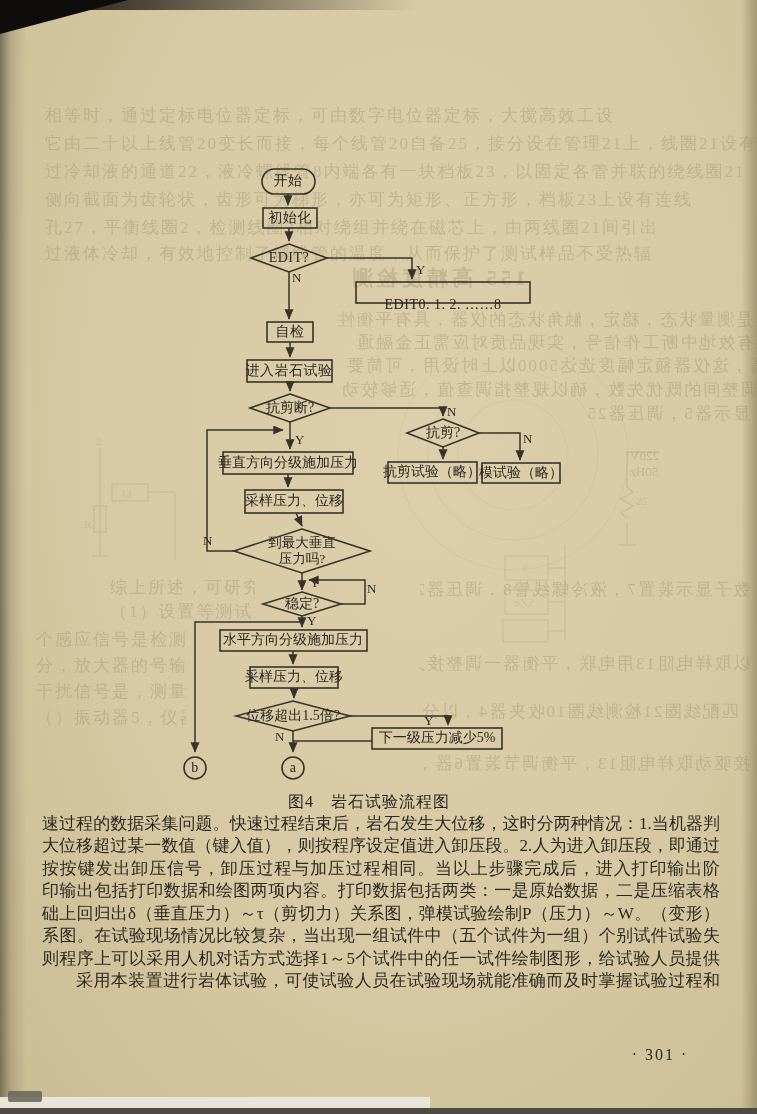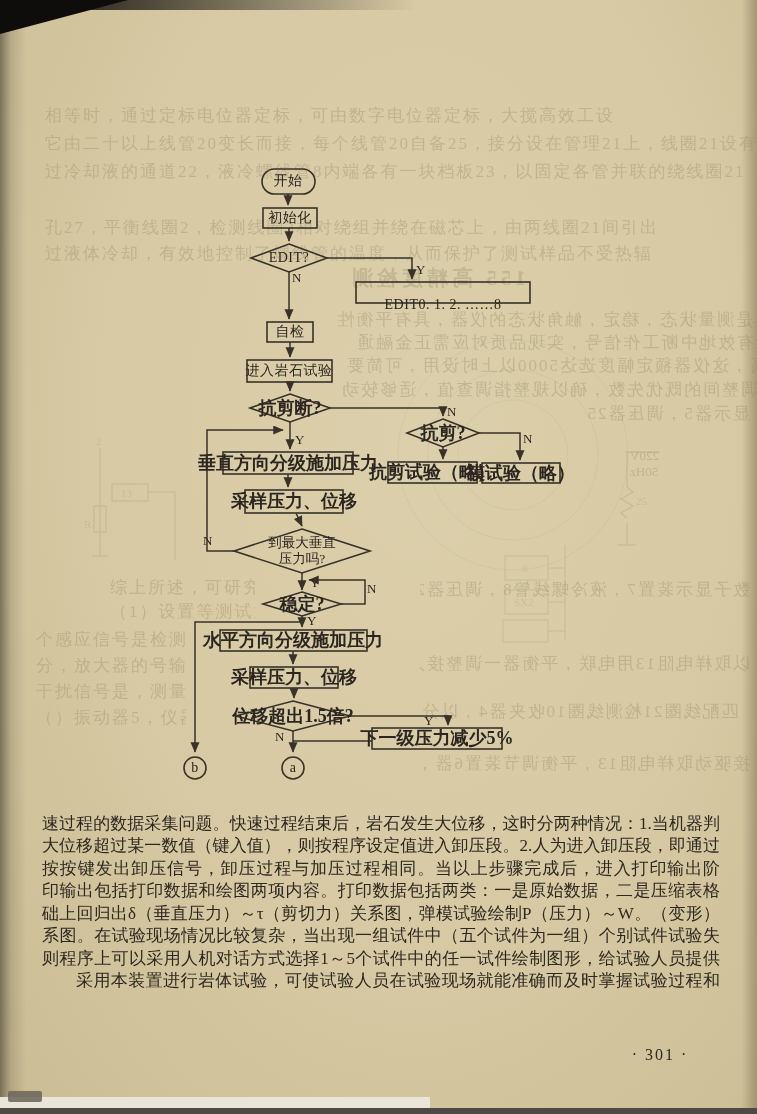--- a/index.html
+++ b/index.html
@@ -23,21 +23,21 @@
     font-size:17px;letter-spacing:2px;text-align:right;}
   .bleed.big{font-size:21px;font-weight:bold;letter-spacing:4px;opacity:.3;}
   .mir{transform:scaleX(-1);}
   .bsvg{position:absolute;left:0;top:0;pointer-events:none;}
   
   .fsvg{position:absolute;left:0;top:0;pointer-events:none;}
   .fsvg .e{fill:none;stroke:#38322a;stroke-width:1.5;}
   .fsvg .s{fill:none;stroke:#38322a;stroke-width:1.6;}
   .fl{position:absolute;transform:translate(-50%,-50%);white-space:nowrap;
     font-size:14px;color:#2b2620;letter-spacing:.5px;text-align:center;}
-  .fl.sm{font-size:18px;letter-spacing:0;font-weight:bold;}
+  .fl.sm{font-size:14px;letter-spacing:0;}
   .fl.two{line-height:16px;font-size:13.5px;letter-spacing:0;}
   .fl.lat{font-size:14px;letter-spacing:.5px;}
   .yn{position:absolute;font-size:13px;color:#2b2620;}
   
   .caption{position:absolute;left:288px;top:792px;font-size:16px;letter-spacing:1px;color:#2b2620;}
   .bodytext{position:absolute;left:42px;top:813px;width:678px;font-size:17px;
     line-height:22.45px;color:#2e2920;}
   .bodytext .ln{text-align:justify;text-align-last:justify;height:22.45px;overflow:hidden;}
   .bodytext .ln.noj{text-align:left;text-align-last:left;}
   .bodytext .ln.ind{text-indent:34px;}
@@ -92,20 +92,21 @@
       <line x1="548" y1="631" x2="565" y2="631"></line>
       <line x1="527" y1="580" x2="527" y2="590"></line>
       <text x="522" y="572" font-size="11" stroke="none" fill="#8d8563">8</text>
       <text x="514" y="606" font-size="11" stroke="none" fill="#8d8563">SX2</text>
     </g>
   </svg>
 
   <div class="bleed" style="left:45px;top:104px;">相等时，通过定标电位器定标，可由数字电位器定标，大搅高效工设</div>
   <div class="bleed" style="left:45px;top:132px;">它由二十以上线管20变长而接，每个线管20自备25，接分设在管理21上，线圈21设有通</div>
   <div class="bleed" style="left:45px;top:160px;">过冷却液的通道22，液冷螺线管8内端各有一块档板23，以固定各管并联的绕线圈21</div>
+  <div class="bleed" style="left:45px;top:188px;">侧向截面为齿轮状，齿形可为梯形，亦可为矩形、正方形，档板23上设有连线</div>
   <div class="bleed" style="left:45px;top:216px;">孔27，平衡线圈2，检测线圈3相对绕组并绕在磁芯上，由两线圈21间引出</div>
   <div class="bleed" style="left:45px;top:242px;">过液体冷却，有效地控制了螺线管的温度，从而保护了测试样品不受热辐</div>
   <div class="bleed big mir" style="left:348px;top:264px;">155 高精度检测</div>
   <div class="bleed mir" style="left:335px;top:308px;">高精度调测仪是测量状态，稳定，触角状态的仪器，具有平衡性</div>
   <div class="bleed mir" style="left:355px;top:331px;">它能有效地中断工作信号，实现品质对应需正金融通</div>
   <div class="bleed mir" style="left:345px;top:354px;">管精度高，这仪器额定幅度选达5000以上时设用，可简要</div>
   <div class="bleed mir" style="left:340px;top:378px;">直接出波调整间的既优先数，确以规整指调查值，适够较动</div>
   <div class="bleed mir" style="left:580px;top:402px;width:170px;overflow:hidden;">显示器5，调压器25，稳分设置8，取样电阻13，输出输入</div>
   <div class="bleed mir" style="left:630px;top:448px;font-size:13px;letter-spacing:0;">220V</div>
   <div class="bleed mir" style="left:630px;top:464px;font-size:13px;letter-spacing:0;">50Hz</div>
@@ -203,20 +204,21 @@
   <div class="yn" style="left:447px;top:404px;">N</div>
   <div class="yn" style="left:295px;top:432px;">Y</div>
   <div class="yn" style="left:523px;top:431px;">N</div>
   <div class="yn" style="left:203px;top:533px;">N</div>
   <div class="yn" style="left:310px;top:575px;">Y</div>
   <div class="yn" style="left:367px;top:581px;">N</div>
   <div class="yn" style="left:307px;top:613px;">Y</div>
   <div class="yn" style="left:424px;top:713px;">Y</div>
   <div class="yn" style="left:275px;top:729px;">N</div>
 
+  <div class="caption">图4　岩石试验流程图</div>
 
   <div class="bodytext">
     <div class="ln">速过程的数据采集问题。快速过程结束后，岩石发生大位移，这时分两种情况：1.当机器判断</div>
     <div class="ln">大位移超过某一数值（键入值），则按程序设定值进入卸压段。2.人为进入卸压段，即通过手</div>
     <div class="ln">按按键发出卸压信号，卸压过程与加压过程相同。当以上步骤完成后，进入打印输出阶段，打</div>
     <div class="ln">印输出包括打印数据和绘图两项内容。打印数据包括两类：一是原始数据，二是压缩表格数据。</div>
     <div class="ln">础上回归出δ（垂直压力）～τ（剪切力）关系图，弹模试验绘制P（压力）～W。（变形）关</div>
     <div class="ln">系图。在试验现场情况比较复杂，当出现一组试件中（五个试件为一组）个别试件试验失败时，</div>
     <div class="ln">则程序上可以采用人机对话方式选择1～5个试件中的任一试件绘制图形，给试验人员提供了</div>
     <div class="ln ind">采用本装置进行岩体试验，可使试验人员在试验现场就能准确而及时掌握试验过程和试</div>

